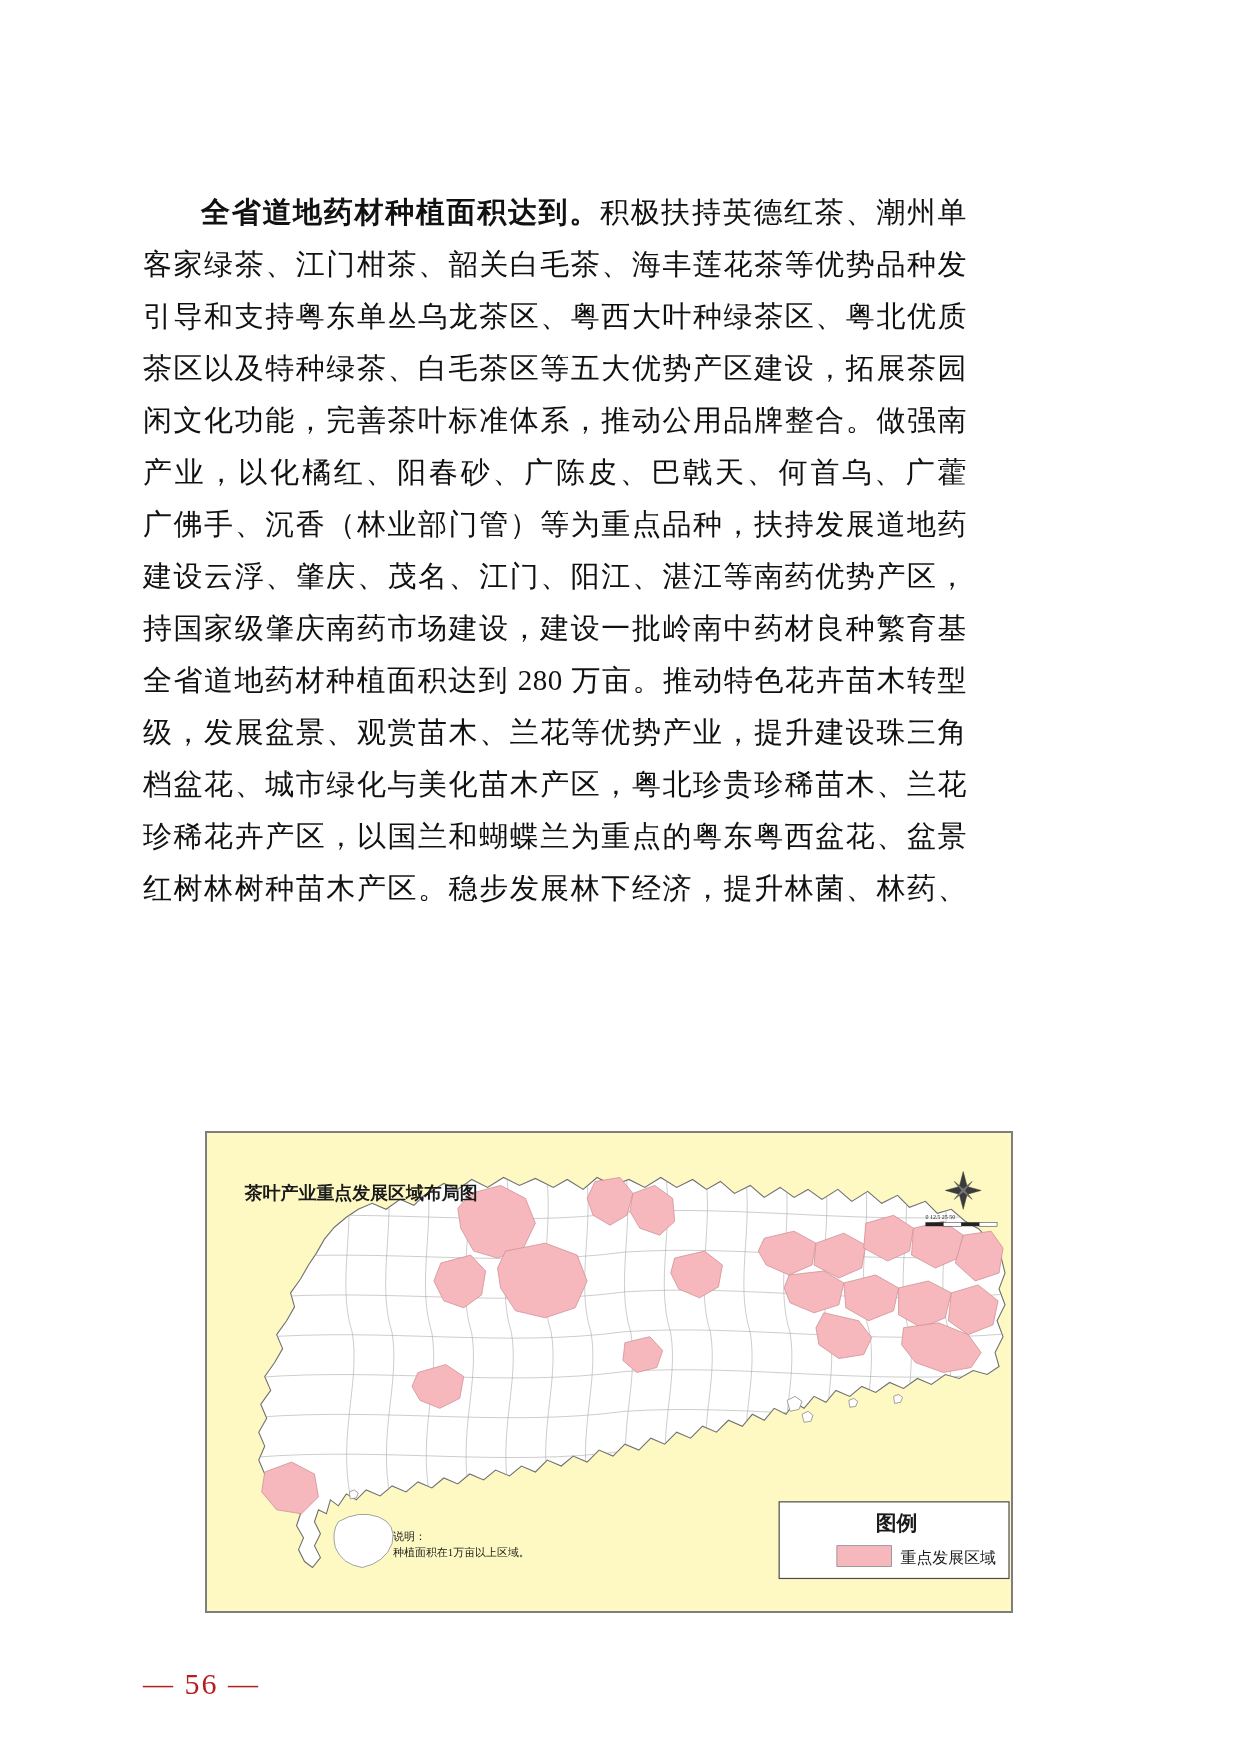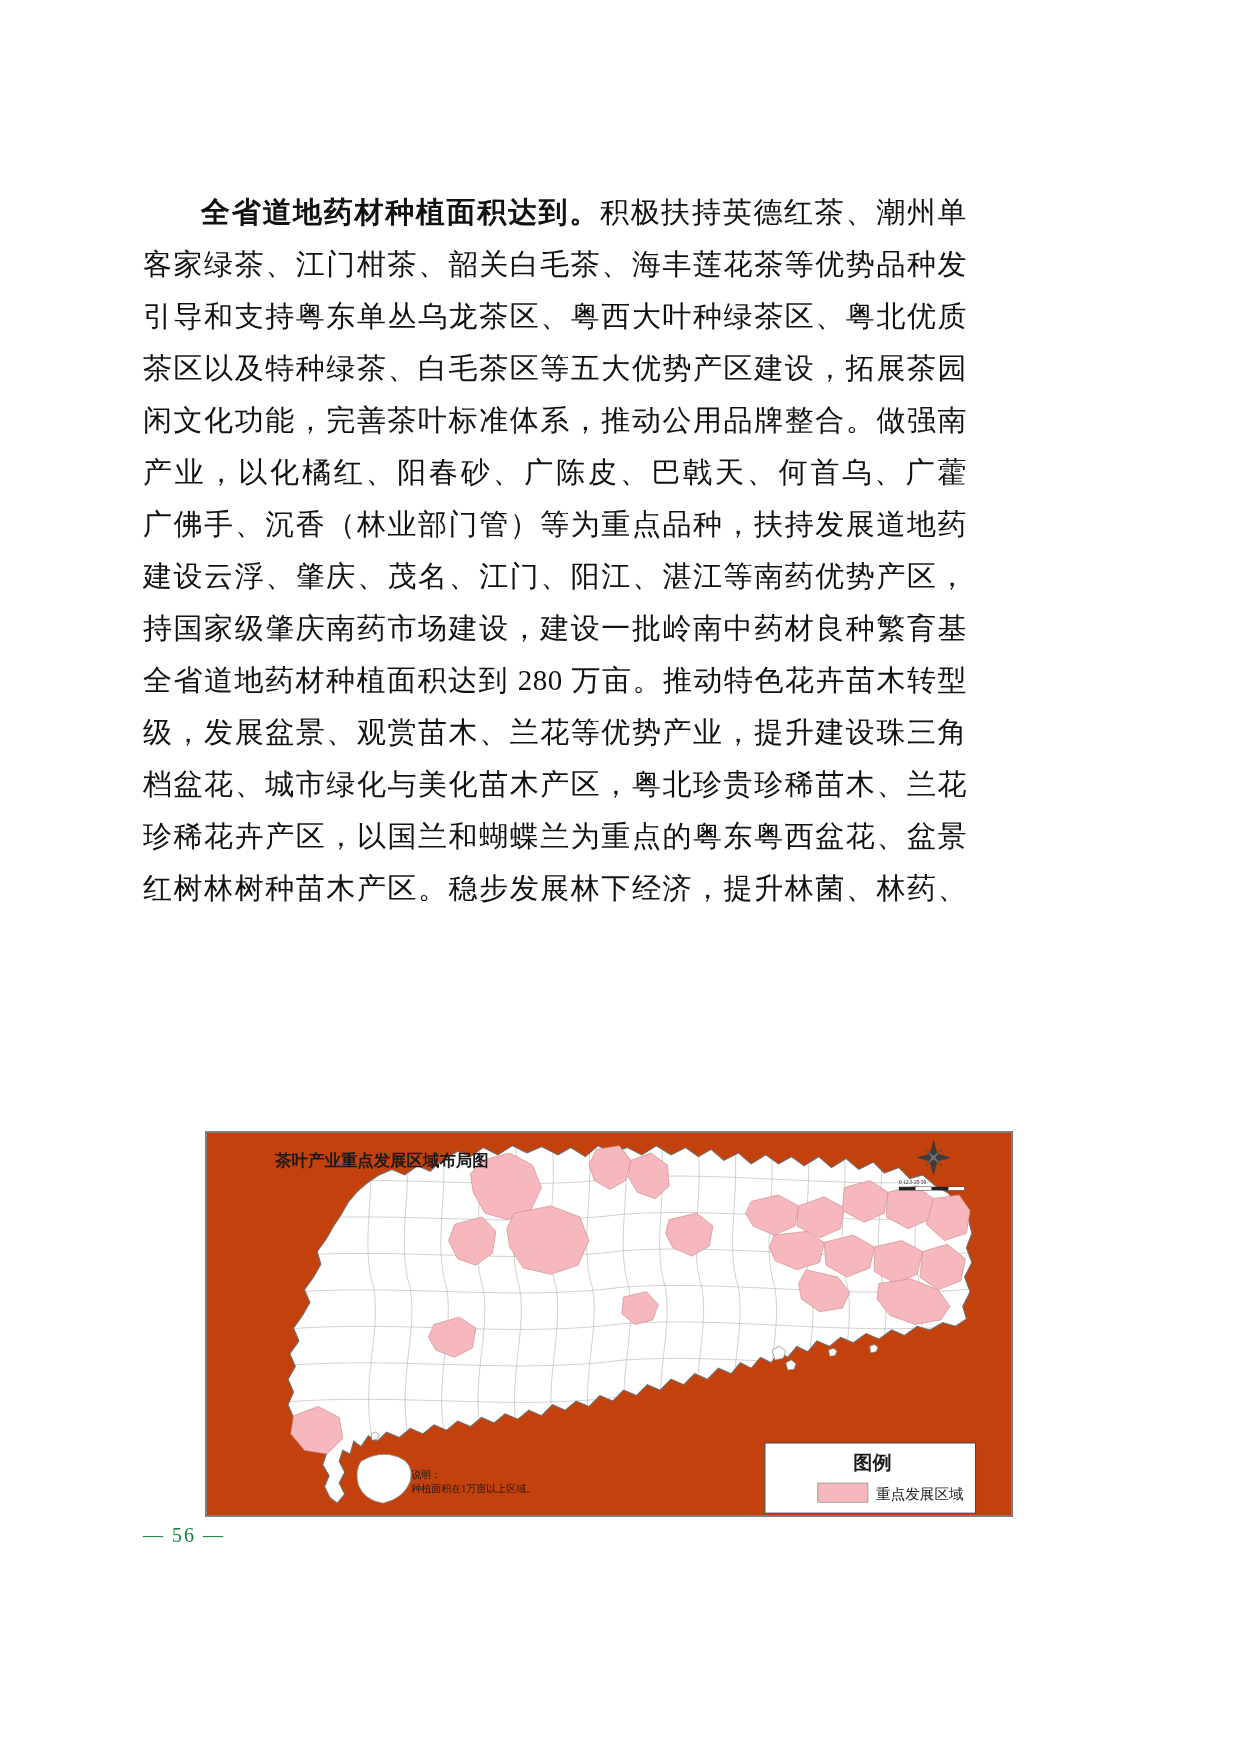--- a/index.html
+++ b/index.html
@@ -15,28 +15,28 @@
   .line{
     text-align:justify;
     text-align-last:justify;
     white-space:normal;
     height:52px;overflow:hidden;
   }
   .line.first{text-indent:58px;}
   .line.last{text-align-last:left;}
   .lead-bold{font-weight:bold;}
   .map-figure{
-    position:absolute;left:205px;top:1131px;width:808px;height:386px;
-    border:2px solid #7e7e7e;background:#c2410c;box-sizing:border-box;
+    position:absolute;left:205px;top:1131px;width:808px;height:482px;
+    border:2px solid #7e7e7e;background:#fef9c3;box-sizing:border-box;
   }
   .map-figure svg{display:block;width:100%;height:100%;}
   .map-title-text{font-weight:bold;}
   .page-number{
-    position:absolute;left:143px;top:1524px;
-    font-size:20px;letter-spacing:2px;color:#15803d;
+    position:absolute;left:143px;top:1667px;
+    font-size:30px;letter-spacing:2px;color:#b91c1c;
   }
   .county{fill:none;stroke:#ababab;stroke-width:0.6;}
   .prov{fill:#ffffff;stroke:#6f6f6f;stroke-width:1.1;}
   .hl{fill:var(--hl,#F6B8BC);stroke:#cf9196;stroke-width:0.8;}
   .isle{fill:#ffffff;stroke:#8a8a8a;stroke-width:0.8;}
   .legend-box{fill:#ffffff;stroke:#4a4a4a;stroke-width:1.2;}
   .legend-swatch{fill:var(--hl,#F6B8BC);stroke:#8a8a8a;stroke-width:0.8;}
   .svg-text{font-family:"Liberation Serif","DejaVu Serif",serif;fill:#1a1a1a;}
   .compass{fill:#3c3c3c;stroke:#3c3c3c;stroke-width:0.5;}
   .scale-seg-b{fill:#222;}

